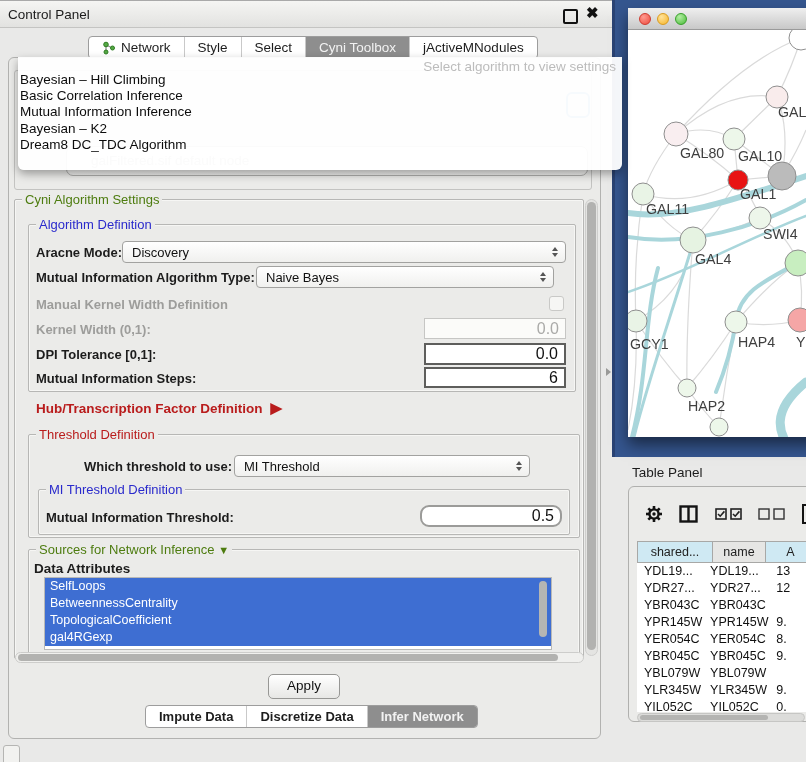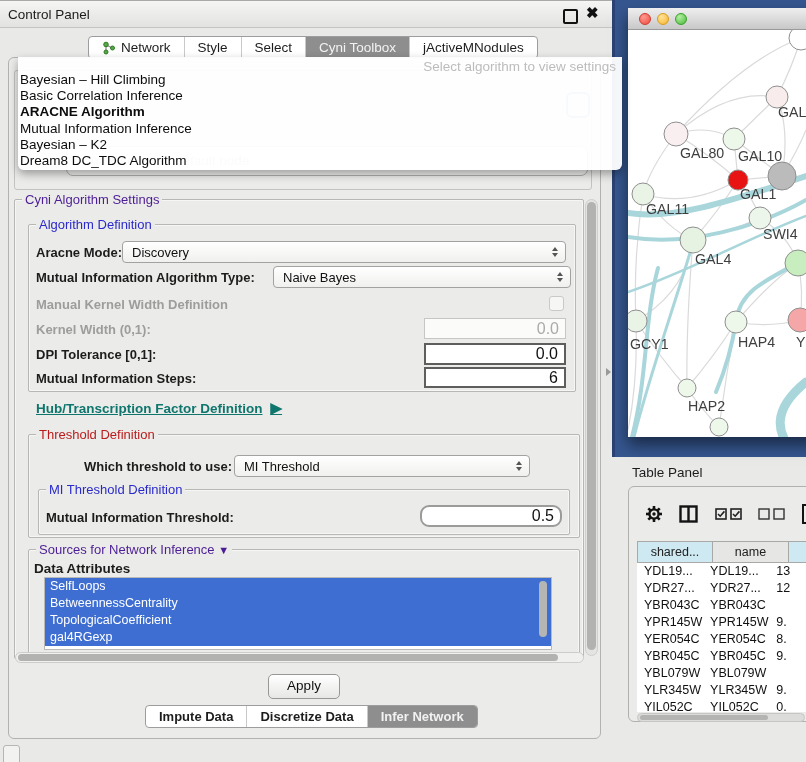--- a/index.html
+++ b/index.html
@@ -29,37 +29,37 @@
   
   .dropdown{position:absolute;left:18px;top:57px;width:562px;height:113px;background:rgba(255,255,255,0.95);
       border-radius:0 0 6px 6px;box-shadow:0 4px 10px rgba(0,0,0,0.35);z-index:10;padding-left:42px;}
   .dd-placeholder{position:absolute;right:6px;top:2px;font-size:13.5px;color:#bcbcbc;}
   .dd-items{position:absolute;left:2px;top:15px;right:2px;list-style:none;margin:0;padding:0;}
   .dd-items li{font-size:13.5px;line-height:16.2px;color:#0c0c0c;white-space:nowrap;}
   .dd-items li.bold{font-weight:bold;}
   
   .groupbox{position:absolute;border:1px solid #b7b7b5;border-radius:2px;box-shadow:inset 0 0 0 1px #f6f6f4;}
   .gtitle{position:absolute;top:-8px;left:7px;background:#ebebe9;padding:0 3px;font-size:13px;white-space:nowrap;}
-  .gtitle.black{color:#4c1d95;}  .gtitle.blue{color:#2a2acc;}  .gtitle.green{color:#b91c1c;}
+  .gtitle.black{color:#4d7c0f;}  .gtitle.blue{color:#2a2acc;}  .gtitle.green{color:#b91c1c;}
   .flabel{position:absolute;font-size:13px;font-weight:bold;color:#1c1c1c;white-space:nowrap;}
   .flabel.dim{color:#9d9d9b;}
   .combo{position:absolute;display:flex;align-items:center;height:22px;border:1px solid #a2a2a0;border-radius:4px;
       background:linear-gradient(#ffffff,#f0f0ee);box-sizing:border-box;}
   .combo .val{flex:1;padding-left:9px;font-size:13px;color:#111;}
   .spin{display:flex;flex-direction:column;gap:2px;margin-right:7px;}
   .tri-up{width:0;height:0;border-left:3.5px solid transparent;border-right:3.5px solid transparent;border-bottom:4.5px solid #555;}
   .tri-dn{width:0;height:0;border-left:3.5px solid transparent;border-right:3.5px solid transparent;border-top:4.5px solid #555;}
   .field{position:absolute;background:#fff;box-sizing:border-box;display:flex;align-items:center;}
   .field span{width:100%;text-align:right;padding-right:6px;font-size:16px;color:#111;}
   .field.dark{border:2px solid #5e5e5c;}
   .field.mid{border:2px solid #9b9b99;}
   .field.disabled{border:1px solid #c6c6c4;background:#fbfbf9;}
   .field.disabled span{color:#aaaaa8;}
   .checkbox{position:absolute;width:15px;height:15px;border:1px solid #c9c9c7;border-radius:3px;background:#f6f6f4;box-sizing:border-box;}
-  .expander{position:absolute;font-size:13.5px;font-weight:bold;color:#0f766e;text-decoration:underline;}
+  .expander{position:absolute;font-size:13.5px;font-weight:bold;color:#b91c1c;}
   .expander .arrow{font-size:15px;margin-left:8px;}
   
   .attr-list{position:absolute;left:44px;top:577px;width:508px;height:73px;border:1px solid #b9b9b7;background:#fff;overflow:hidden;box-sizing:border-box;}
   .attr-item{height:17px;line-height:17px;background:#3e6ed2;color:#fff;font-size:12.5px;padding-left:5px;white-space:nowrap;}
   .list-scroll{position:absolute;right:4px;top:3px;width:8px;height:56px;background:#b5b5b3;border-radius:4px;}
   
   .vscroll-track{position:absolute;left:585px;top:199px;width:13px;height:457px;background:#e4e4e2;border:1px solid #cfcfcd;border-radius:7px;box-sizing:border-box;}
   .vscroll-thumb{position:absolute;left:1px;top:2px;width:9px;height:448px;background:#b2b2b0;border-radius:5px;}
   .hscroll-track{position:absolute;left:15px;top:652px;width:569px;height:11px;background:#f0f0ee;border:1px solid #cdcdcb;border-radius:6px;box-sizing:border-box;}
   .hscroll-thumb{position:absolute;left:2px;top:1px;width:540px;height:7px;background:#b2b2b0;border-radius:4px;}
@@ -136,21 +136,20 @@
   <div class="ghost-focus"></div>
   <div class="ghost-combo">
     <span>galFiltered.sif default node</span>
   </div>
 
   <div class="dropdown">
     <span class="dd-placeholder">Select algorithm to view settings</span>
     <ul class="dd-items">
         <li>Bayesian – Hill Climbing</li>
         <li>Basic Correlation Inference</li>
-        <li class="bold">ARACNE Algorithm</li>
         <li>Mutual Information Inference</li>
         <li>Bayesian – K2</li>
         <li>Dream8 DC_TDC Algorithm</li>
       </ul>
   </div>
 
   <div class="groupbox" style="left:14px;top:199px;width:568px;height:458px;">
     <span class="gtitle black">Cyni Algorithm Settings</span>
   </div>
 
@@ -159,21 +158,21 @@
   </div>
   <span class="flabel" style="left:36px;top:245px;">Aracne Mode:</span>
   <div class="combo" style="left:122px;top:241px;width:444px;">
     <span class="val">Discovery</span>
     <span class="spin">
         <span class="tri-up"></span>
         <span class="tri-dn"></span>
       </span>
   </div>
   <span class="flabel" style="left:36px;top:270px;">Mutual Information Algorithm Type:</span>
-  <div class="combo" style="left:273px;top:266px;width:298px;gap:40px;">
+  <div class="combo" style="left:256px;top:266px;width:298px;gap:40px;">
     <span class="val">Naive Bayes</span>
     <span class="spin">
         <span class="tri-up"></span>
         <span class="tri-dn"></span>
       </span>
   </div>
   <span class="flabel dim" style="left:36px;top:297px;">Manual Kernel Width Definition</span>
   <span class="checkbox" style="left:549px;top:296px;"></span>
   <span class="flabel dim" style="left:36px;top:322px;">Kernel Width (0,1):</span>
   <div class="field disabled" style="left:424px;top:318px;width:142px;height:21px;">
@@ -366,21 +365,21 @@
       </span>
       <span style="display:inline-flex;">
         <svg width="18" height="22">
             <path d="M2 2 h9 l5 5 v13 h-14 z" fill="none" stroke="#131313" stroke-width="2"></path>
             <path d="M11 2 v5 h5" fill="none" stroke="#131313" stroke-width="2"></path>
           </svg>
       </span>
     </div>
     <div class="nt-header">
         <div class="nt-hcell" style="width: 76px; background: rgb(207, 233, 243);">shared...</div>
-        <div class="nt-hcell" style="width: 76px; background: rgb(230, 230, 228);">name</div>
+        <div class="nt-hcell" style="width: 53px; background: rgb(230, 230, 228);">name</div>
         <div class="nt-hcell" style="width: 50px; background: rgb(207, 233, 243);">A</div>
       </div>
     <div class="nt-body">
         <div class="nt-row">
           <div class="nt-cell" style="width: 76px;">YDL19...</div>
           <div class="nt-cell" style="width: 76px;">YDL19...</div>
           <div class="nt-cell" style="width: 50px;">13</div>
         </div>
         <div class="nt-row">
           <div class="nt-cell" style="width: 76px;">YDR27...</div>

